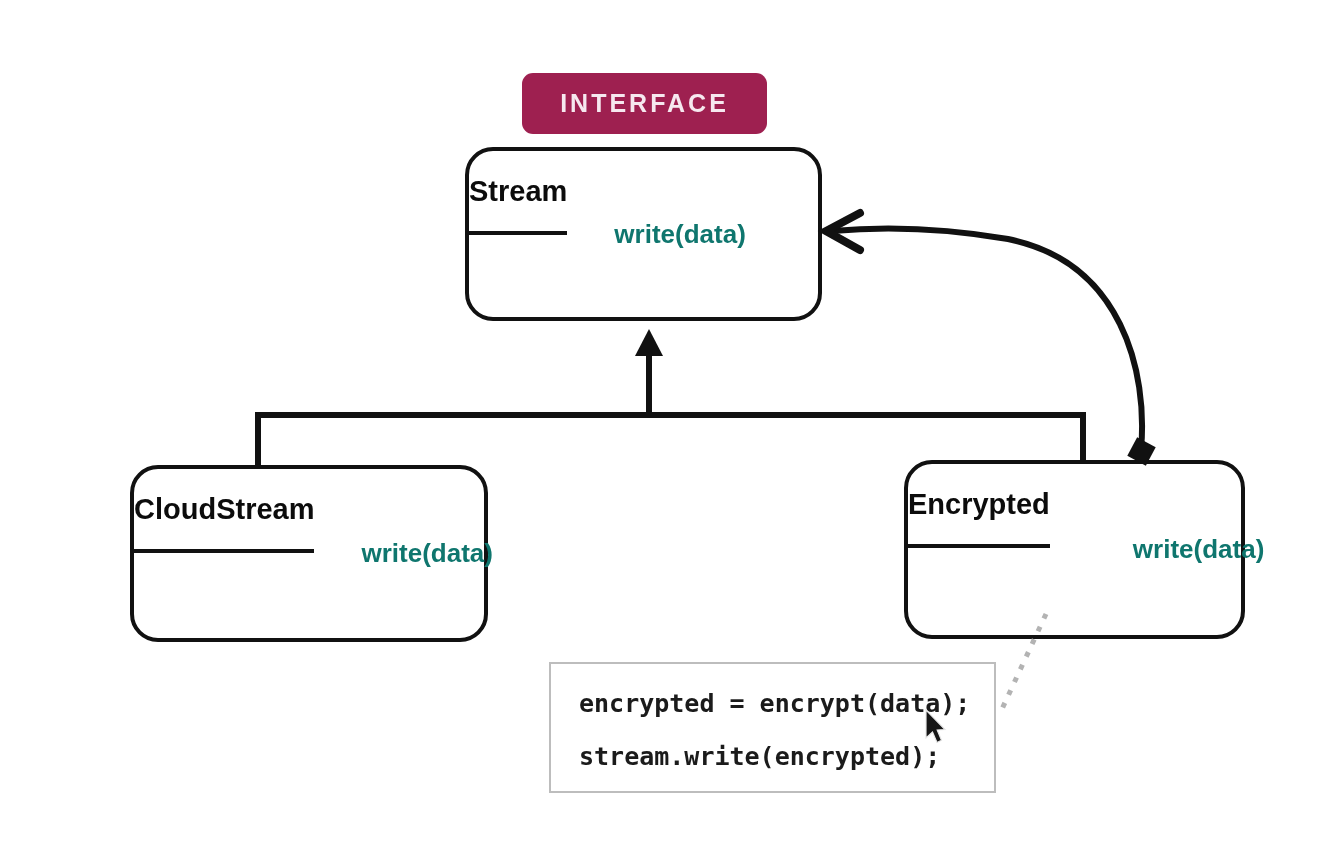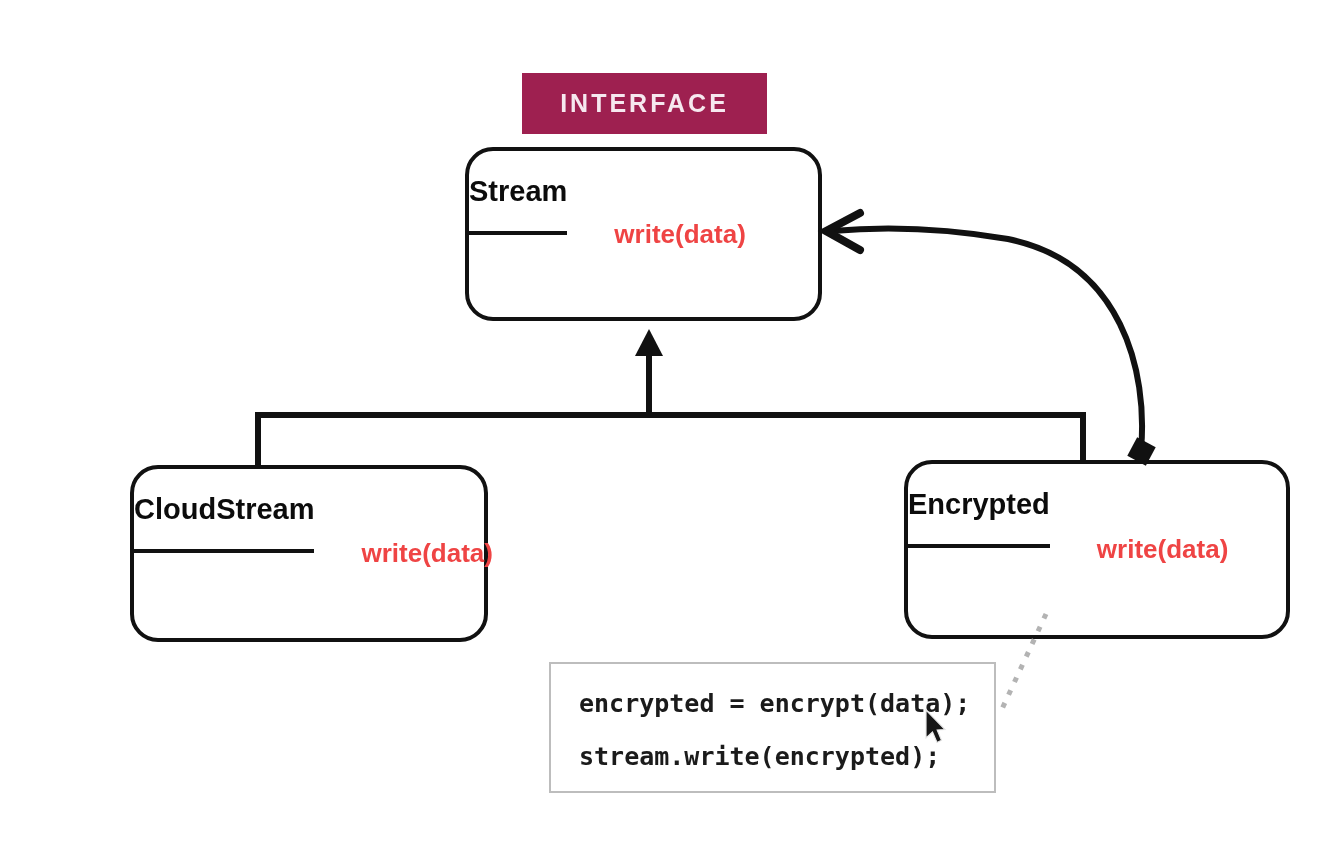--- a/index.html
+++ b/index.html
@@ -21,45 +21,45 @@
     background:#ffffff;
     overflow:hidden;
   }
   .badge{
     position:absolute;
     left:522px; top:73px;
     width:245px; height:61px;
     background:var(--c-badge-bg);
     color:var(--c-badge-fg);
     display:flex; align-items:center; justify-content:center;
-    font-size:25px; font-weight:bold; letter-spacing:3px;
+    font-size:25px; font-weight:bold; letter-spacing:3px;border-radius:11px;
   }
   .uml-node{
     position:absolute;
     background:#ffffff;
     border:4px solid var(--c-line);
     border-radius:28px;
     display:flex;
     flex-direction:row;
   }
   .uml-node .title-sec{
     height:84px;
     border-bottom:4px solid var(--c-line);
     display:flex; align-items:center; justify-content:center;
     font-size:29px; font-weight:bold; color:#0c0c0c;
   }
   .uml-node .method-sec{
     flex:1;
     display:flex; align-items:center;
     padding-left:47px;
-    font-size:26px; font-weight:bold; color:#ef4444;
+    font-size:26px; font-weight:bold; color:#0f766e;
   }
   #node-stream{ left:465px; top:147px; width:357px; height:174px; }
   #node-cloudstream{ left:82px; top:465px; width:358px; height:177px;margin-left:48px; }
-  #node-encrypted{ left:904px; top:460px; width:386px; height:179px; }
+  #node-encrypted{ left:904px; top:460px; width:341px; height:179px;gap:36px; }
   .code-box{
     position:absolute;
     left:549px; top:662px;
     width:447px; height:131px;
     background:#ffffff;
     border:2px solid var(--c-code-border);
     padding:21px 0 8px 28px;
     font-family:"DejaVu Sans Mono", monospace;
     font-weight:bold;
     font-size:25px;

